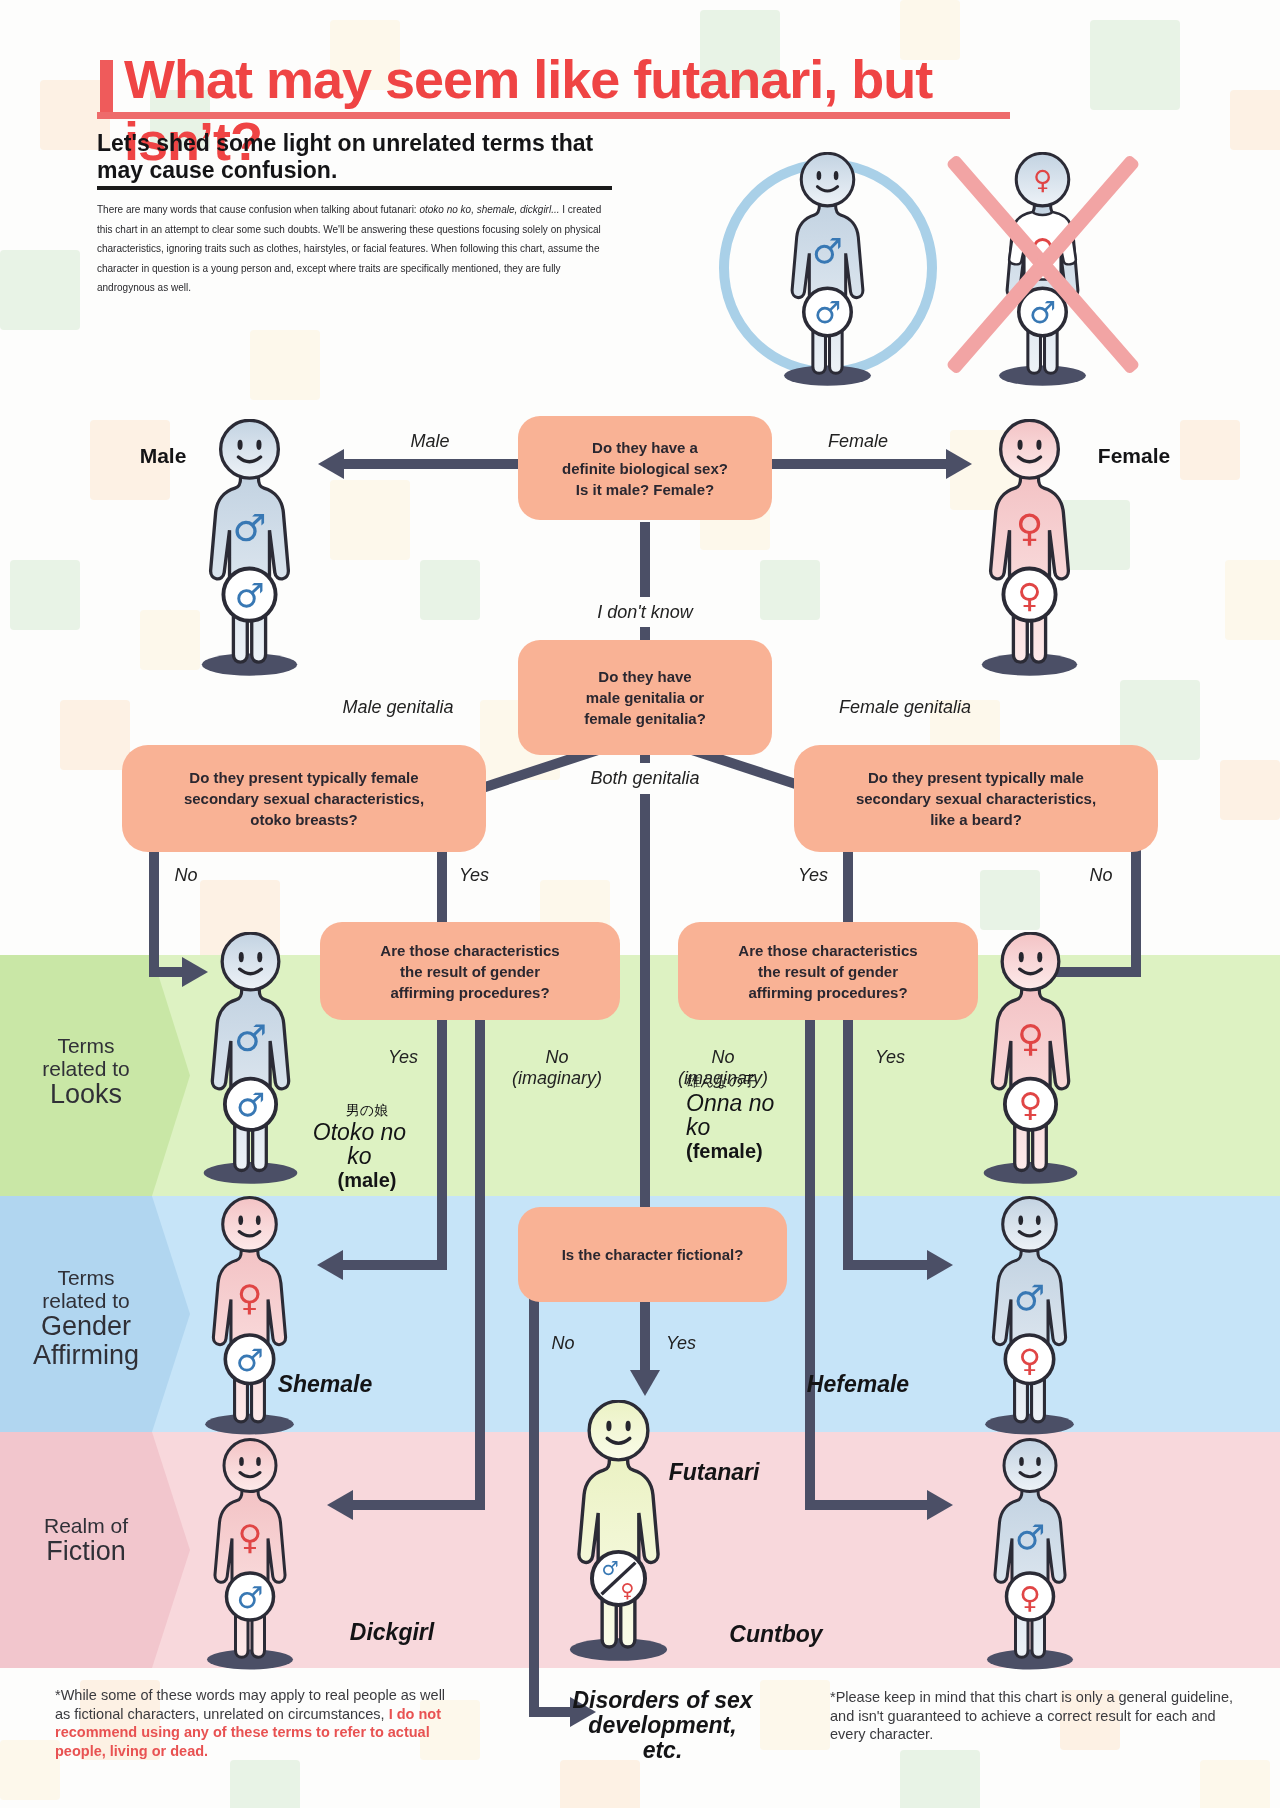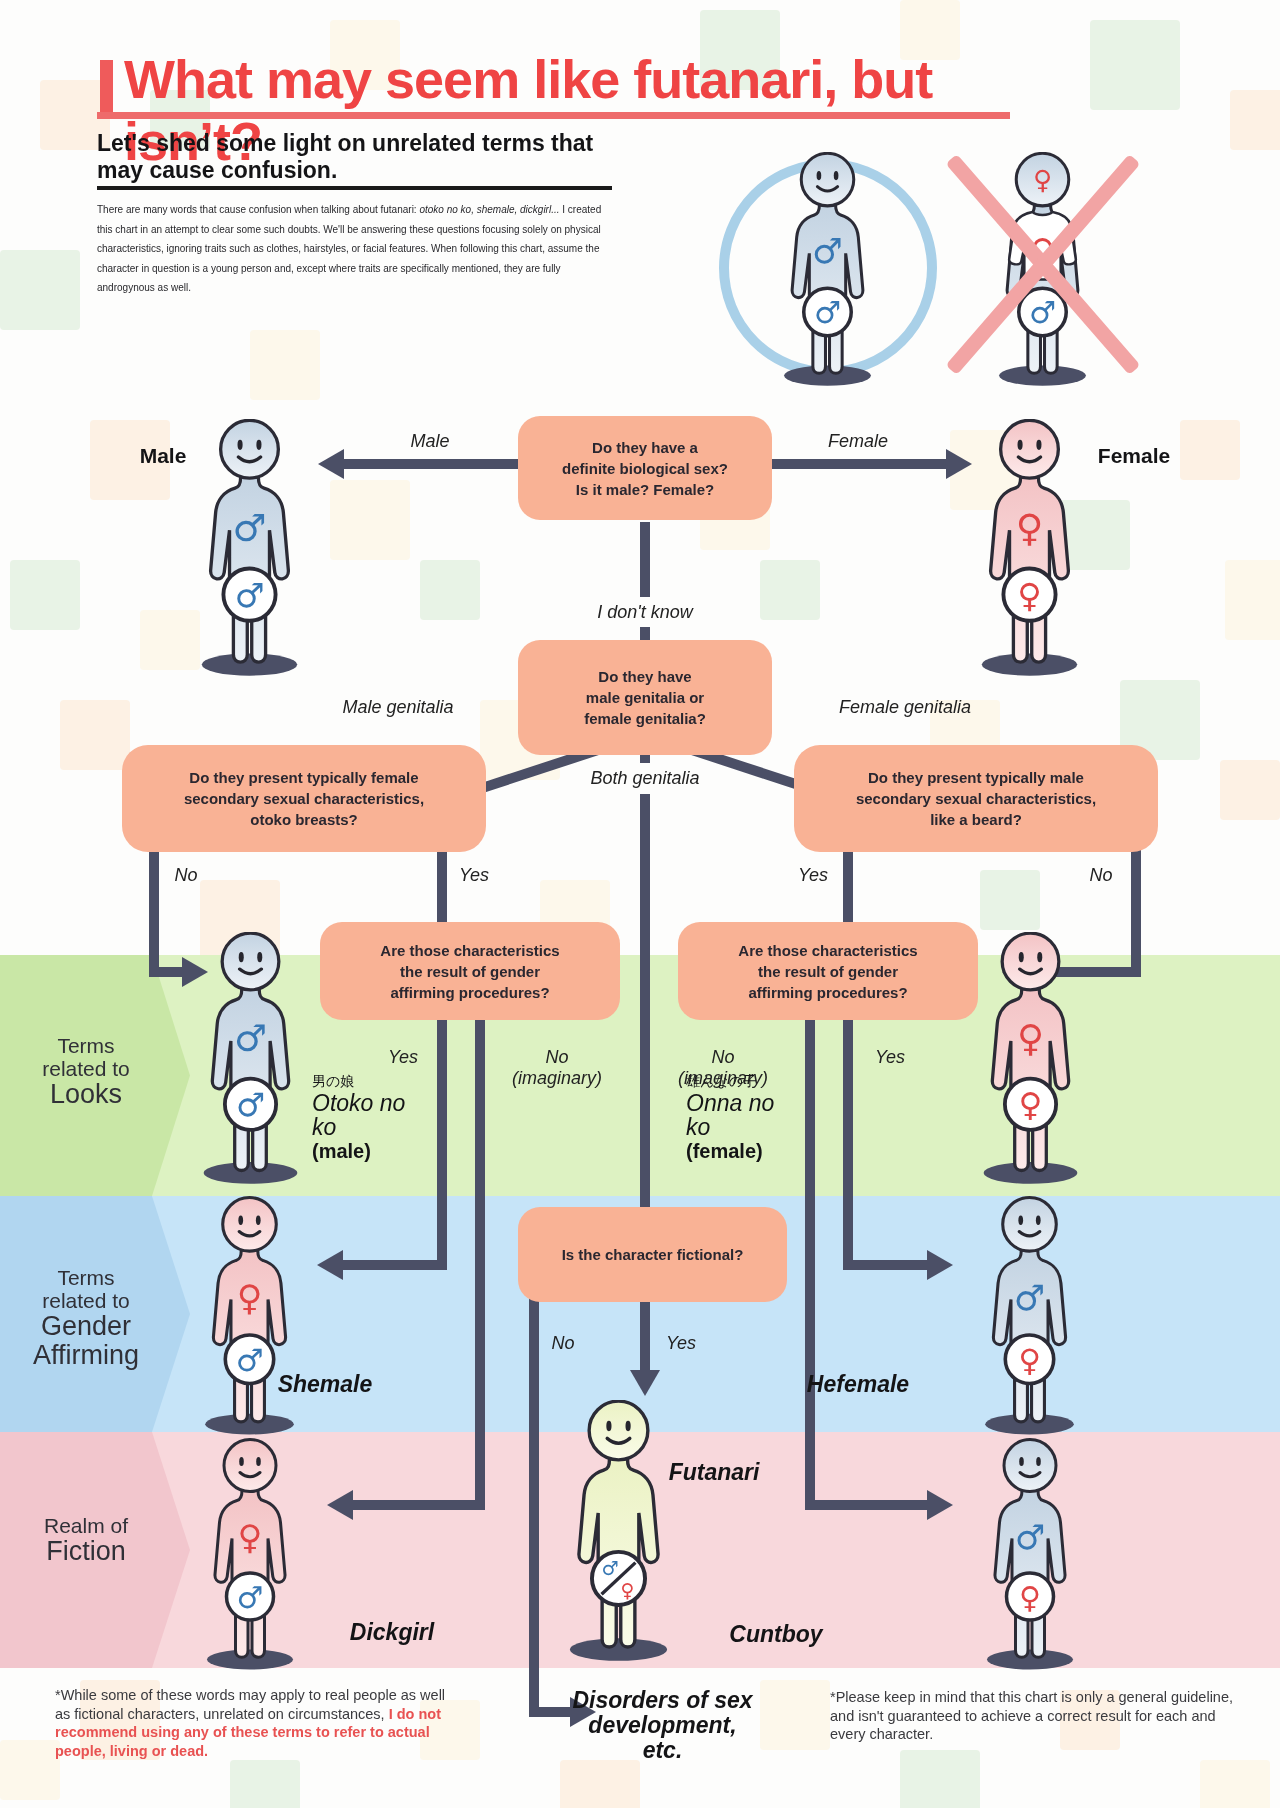--- a/index.html
+++ b/index.html
@@ -52,21 +52,21 @@
   #r-male{left:113px;top:444px;width:100px;font-size:21px;}
   #r-female{left:1078px;top:444px;width:112px;font-size:21px;}
   .bij{font-weight:bold;font-style:italic;font-size:23px;line-height:25px;}
   #r-shemale{left:245px;top:1372px;width:160px;}
   #r-hefemale{left:778px;top:1372px;width:160px;}
   #r-dickgirl{left:312px;top:1620px;width:160px;}
   #r-cuntboy{left:696px;top:1622px;width:160px;}
   #r-futanari{left:634px;top:1460px;width:160px;}
   #r-dsd{left:570px;top:1688px;width:185px;}
   .jpblock{position:absolute;z-index:4;width:110px;color:#141416;}
-  #r-otoko{left:312px;top:1072px;}
+  #r-otoko{left:312px;top:1101px;text-align:center;}
   #r-onna{left:686px;top:1072px;}
   .jp{font-size:14px;line-height:19px;font-family:"DejaVu Sans",sans-serif;}
   .jpname{font-weight:normal;font-style:italic;font-size:23px;line-height:24px;width:95px;}
   .jpsuffix{font-weight:bold;font-size:20px;line-height:24px;}
   
   .person{position:absolute;z-index:4;}
   #p-hok{left:777px;top:152px;width:101px;height:235px;}
   #p-hng{left:992px;top:152px;width:101px;height:235px;}
   #p-male{left:194px;top:419px;width:111px;height:258px;}
   #p-female{left:974px;top:419px;width:111px;height:258px;}

